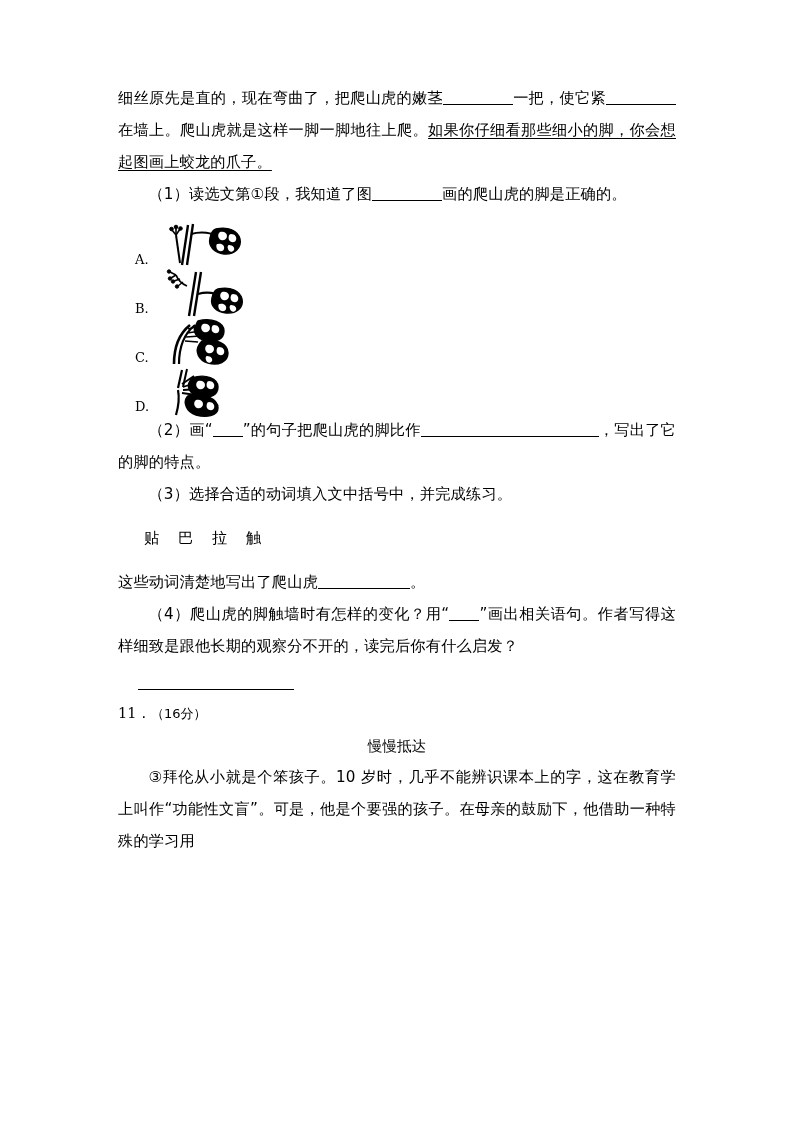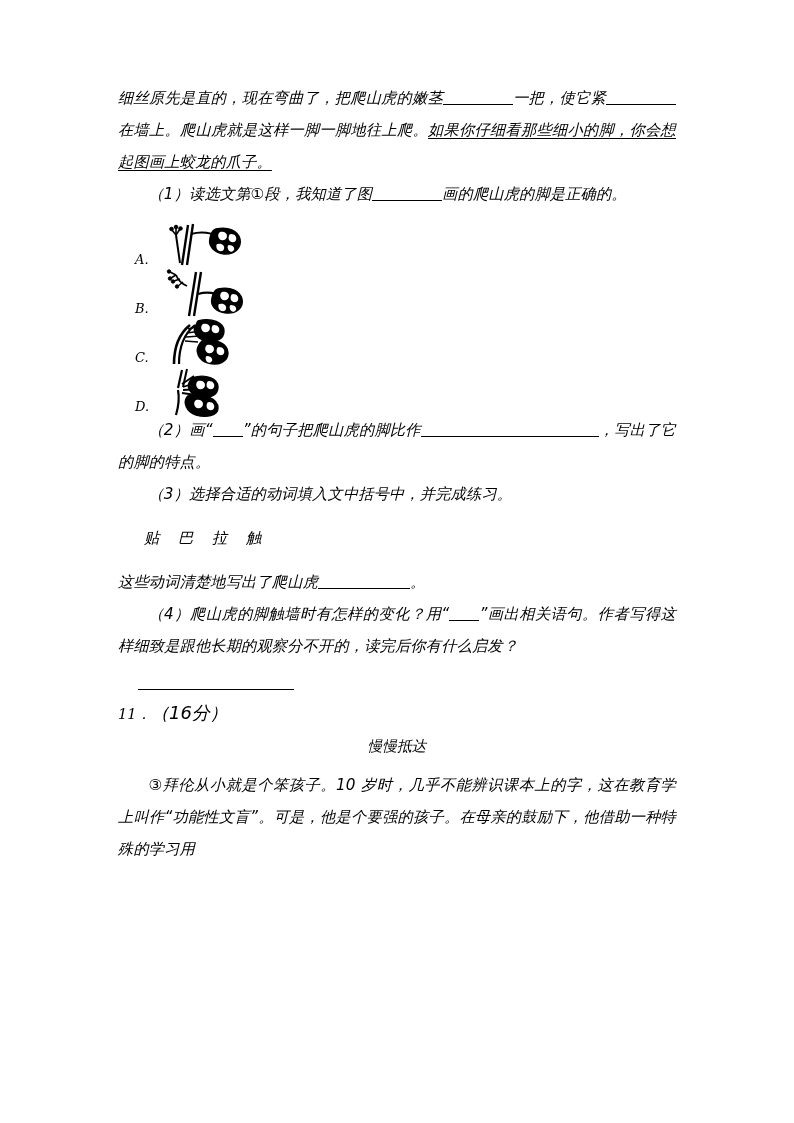--- a/index.html
+++ b/index.html
@@ -13,21 +13,20 @@
     position: relative;
     font-family: "DejaVu Sans", "Liberation Sans", sans-serif;
     color: #000000;
     overflow: hidden;
   }
   .page {
     position: absolute;
     left: 0; top: 0;
     width: 745px;
     height: 1123px;
-    font-style: italic;
   }
   .content {
     position: absolute;
     left: 118px;
     top: 82px;
     width: 558px;
   }
   .para {
     font-size: 15.2px;
     line-height: 32px;
@@ -95,27 +94,27 @@
     height: 1px;
   }
 
   .qnum {
     font-family: "DejaVu Serif", "Liberation Serif", serif;
     font-size: 14.5px;
     line-height: 30px;
     margin: 0;
     margin-top: 6px;
   }
-  .qnum .cjk { font-family: "DejaVu Sans", sans-serif; font-size: 18px; }
+  .qnum .cjk { font-family: "DejaVu Sans", sans-serif; font-size: 13px; }
 
   .title {
     text-align: center;
     font-size: 14.6px;
     line-height: 30px;
-    margin: 8px;
+    margin: 0;
     margin-top: 2px;
     font-weight: normal;
   }
 </style>
 </head>
 <body>
 
 <div class="page">
   <div class="content">
 

